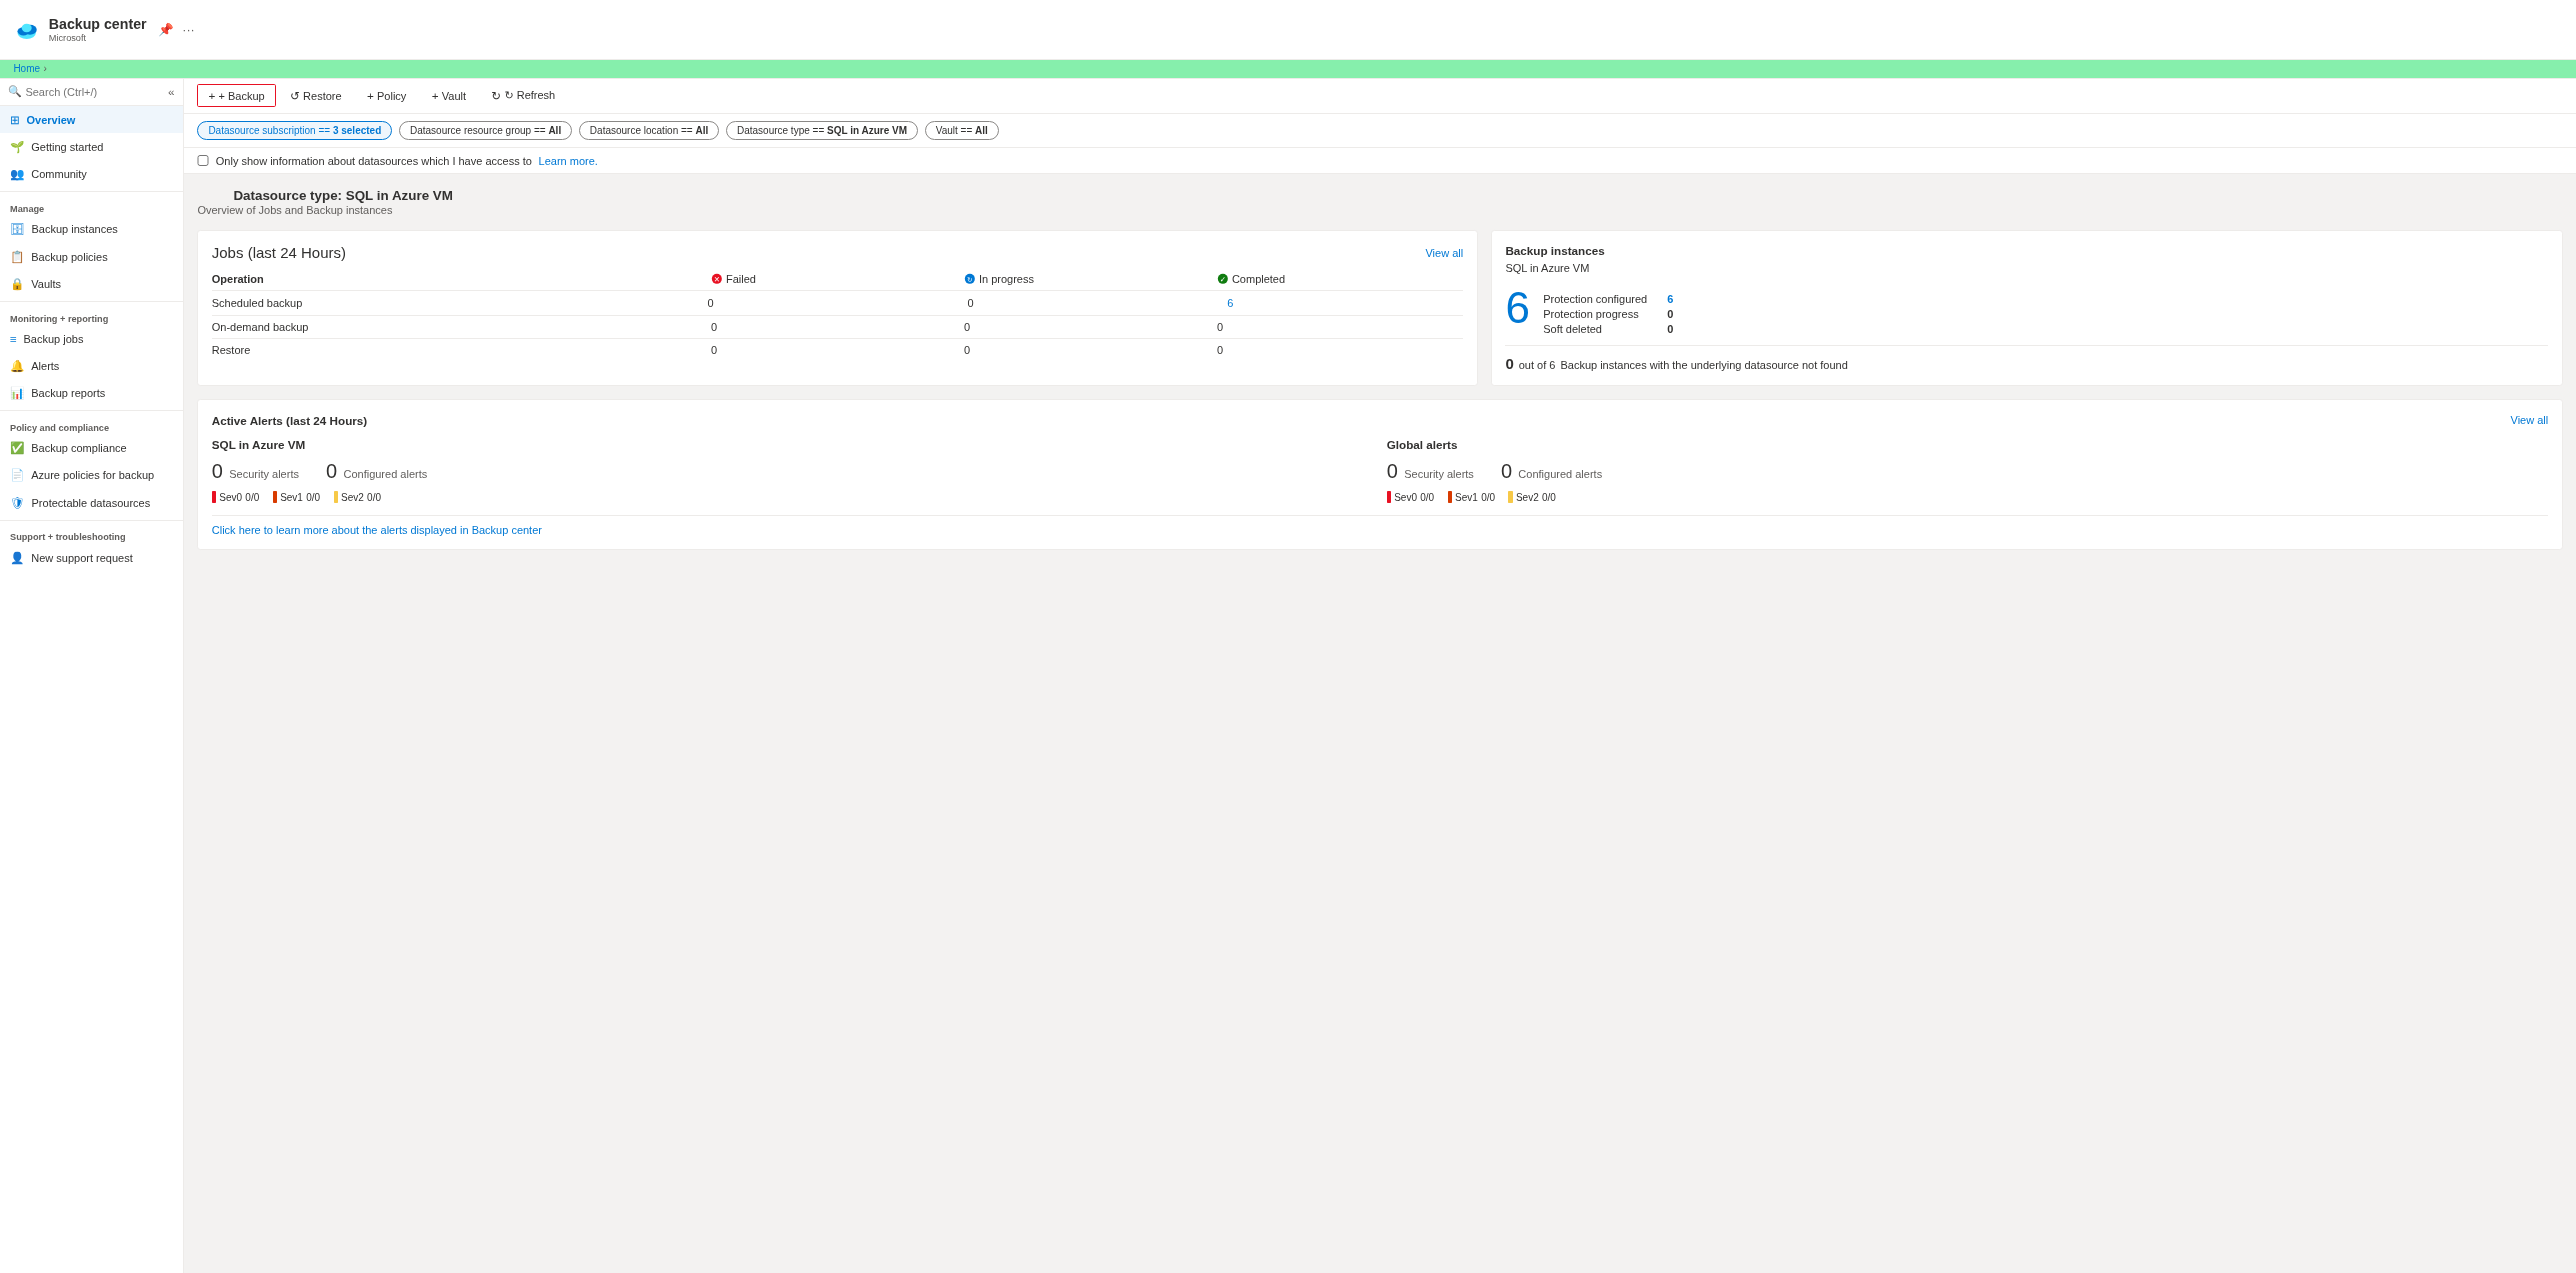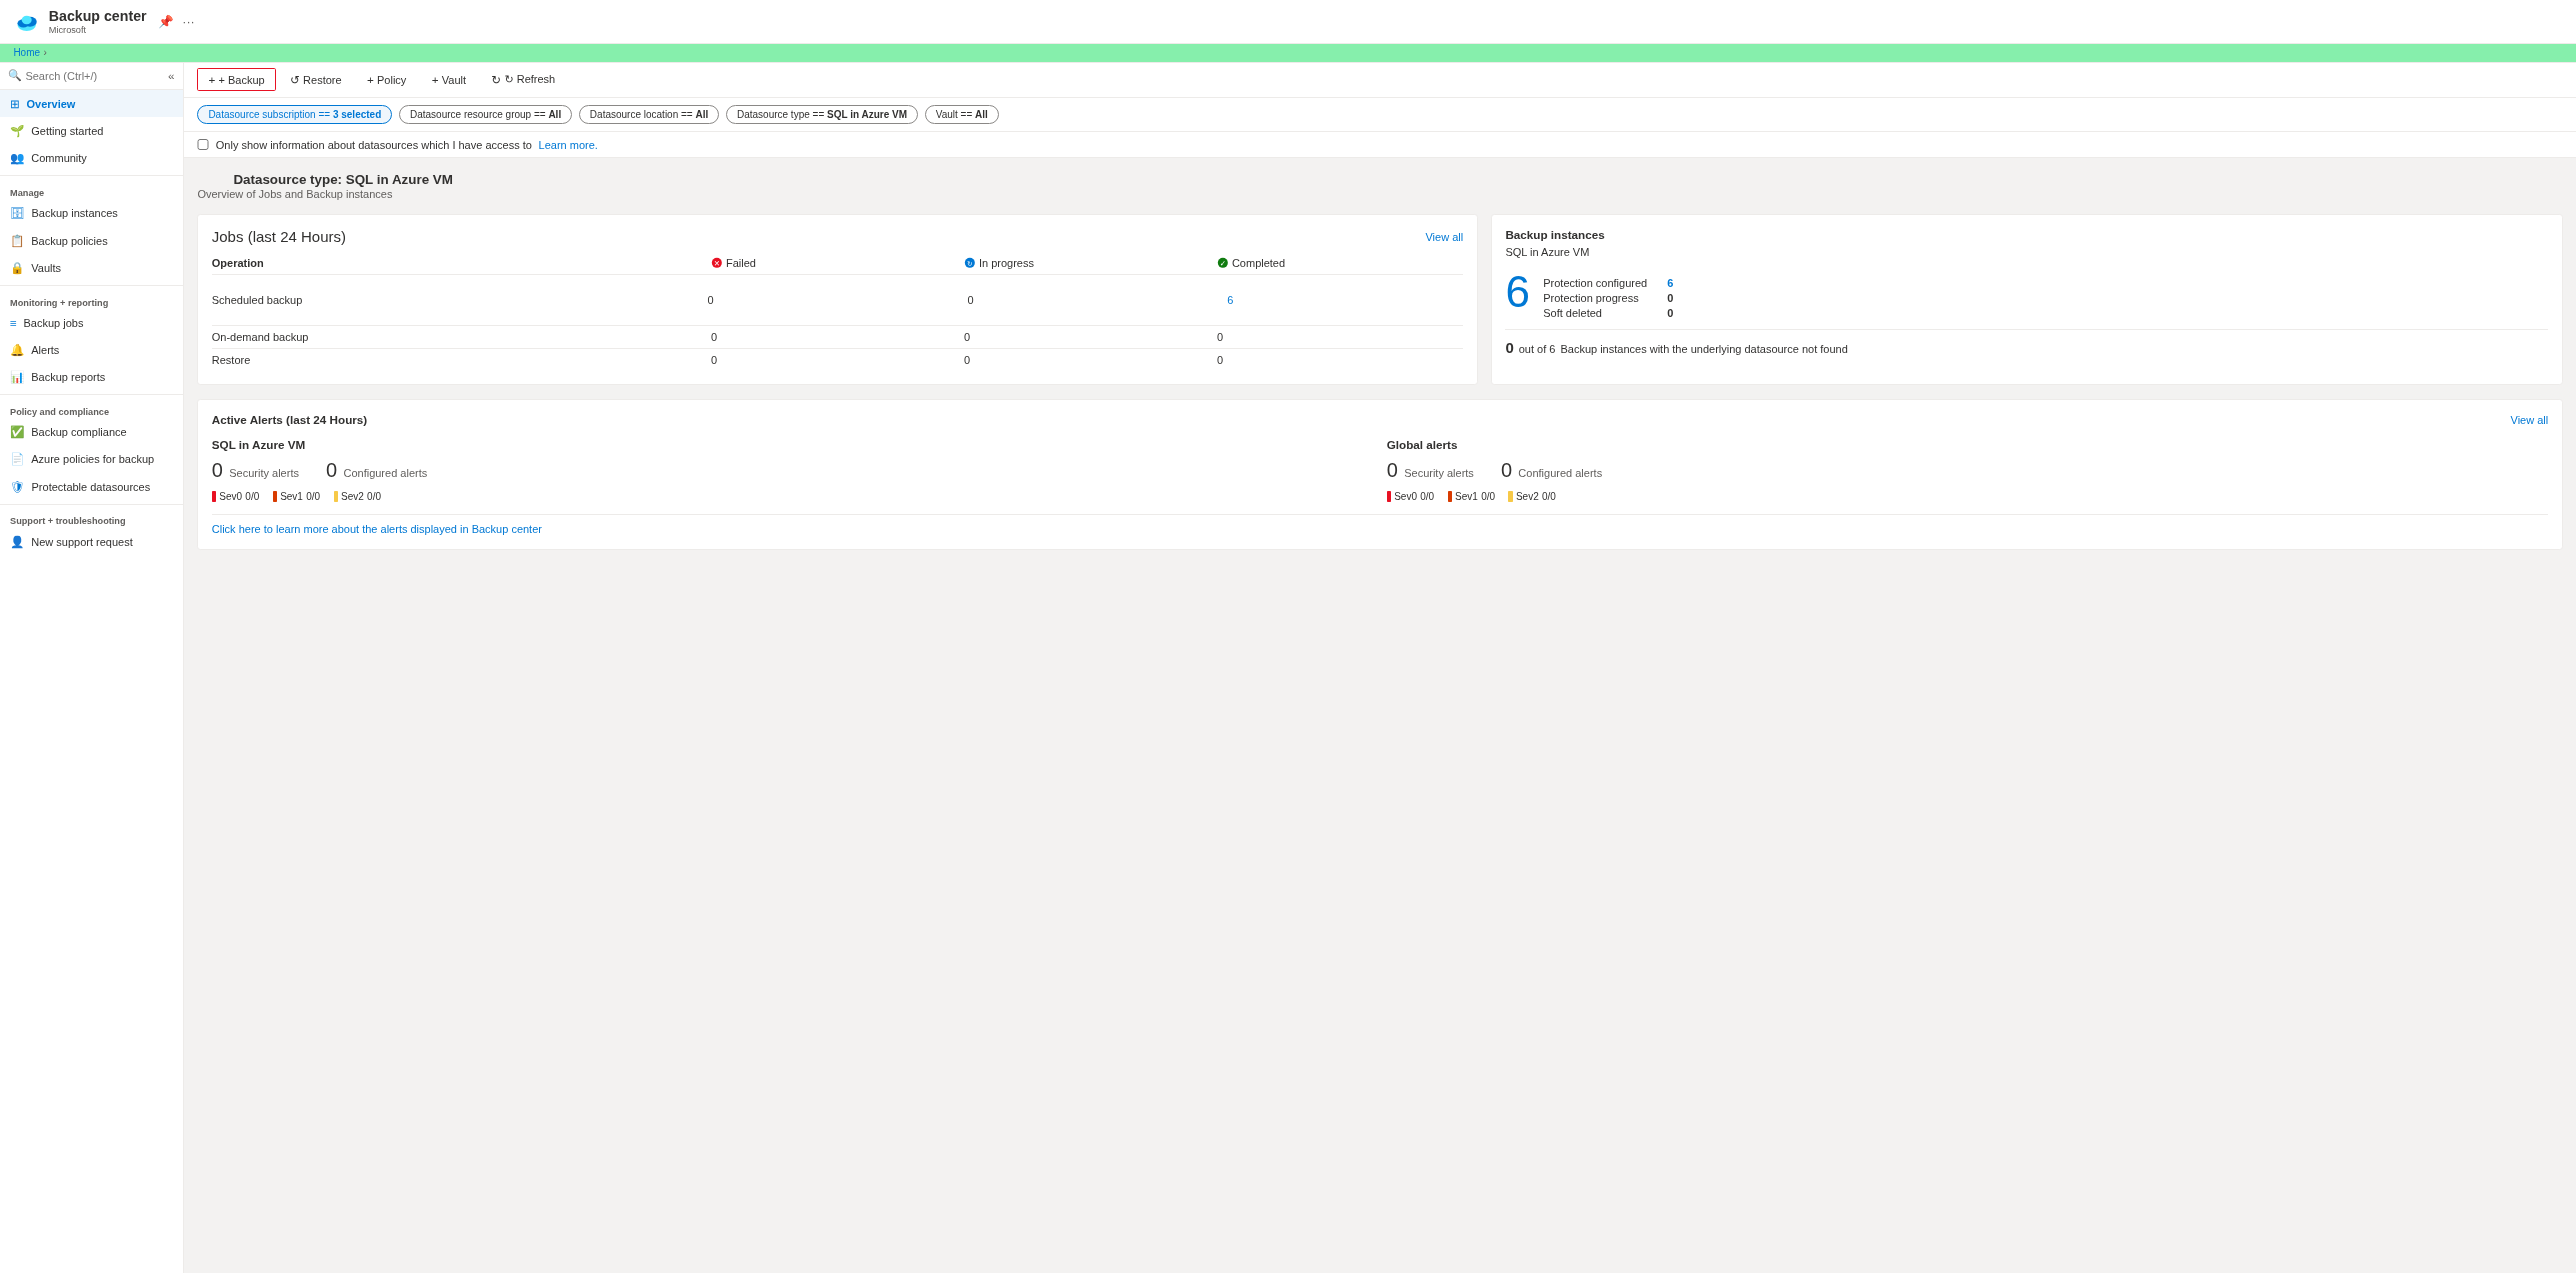--- a/index.html
+++ b/index.html
@@ -10,21 +10,21 @@
 
     
     .sidebar { width: 184px; background: #fff; border-right: 0.8px solid #edebe9; display: flex; flex-direction: column; overflow-y: auto; flex-shrink: 0; }
 
     
     svg { display: inline-block; vertical-align: middle; }
   </style>
 </head>
 <body>
 
-<div style="background:#fff; border-bottom:0.8px solid #edebe9; padding:0 13.4px; display:flex; align-items:center; gap:8.4px; height:44px; flex-shrink:0;">
+<div style="background:#fff; border-bottom:0.8px solid #edebe9; padding:0 13.4px; display:flex; align-items:center; gap:8.4px; height:60px; flex-shrink:0;">
 
   <div style="width:27px;height:27px;display:flex;align-items:center;justify-content:center;">
     <svg width="23.4" height="23.4" viewBox="0 0 28 28">
       <ellipse cx="14" cy="18" rx="11" ry="7" fill="#50e6ff"></ellipse>
       <ellipse cx="10" cy="16" rx="7" ry="5" fill="#0078d4"></ellipse>
       <ellipse cx="18" cy="14" rx="8" ry="6" fill="#0078d4"></ellipse>
       <ellipse cx="14" cy="12" rx="6" ry="5" fill="#50e6ff"></ellipse>
     </svg>
   </div>
   <div>
@@ -185,21 +185,21 @@
             </span>
             <span style="font-size:11px;font-weight:400;display:flex;align-items:center;gap:3.3px;">
               <svg width="11.7" height="11.7" viewBox="0 0 14 14" style="font-size:13px">
                   <circle cx="7" cy="7" r="6" fill="#107c10"></circle>
                   <text x="7" y="11" text-anchor="middle" fill="#fff" font-size="9">✓</text>
                 </svg>
               Completed
             </span>
           </div>
 
-          <div style="display:grid;grid-template-columns:2fr 1fr 1fr 1fr;gap:24px;padding:19px 0;border-top:0.8px solid #edebe9;font-size:11px;">
+          <div style="display:grid;grid-template-columns:2fr 1fr 1fr 1fr;gap:24px;padding:6px 0;border-top:0.8px solid #edebe9;font-size:11px;">
             <span>Scheduled backup</span>
             <span>0</span>
             <span>0</span>
             <a href="#" style="color:#0078d4;text-decoration:none;">6</a>
           </div>
 
           <div style="display:grid;grid-template-columns:2fr 1fr 1fr 1fr;gap:6.7px;padding:5px 0;border-top:0.8px solid #edebe9;font-size:11px;">
             <span>On-demand backup</span>
             <span>0</span>
             <span>0</span>

